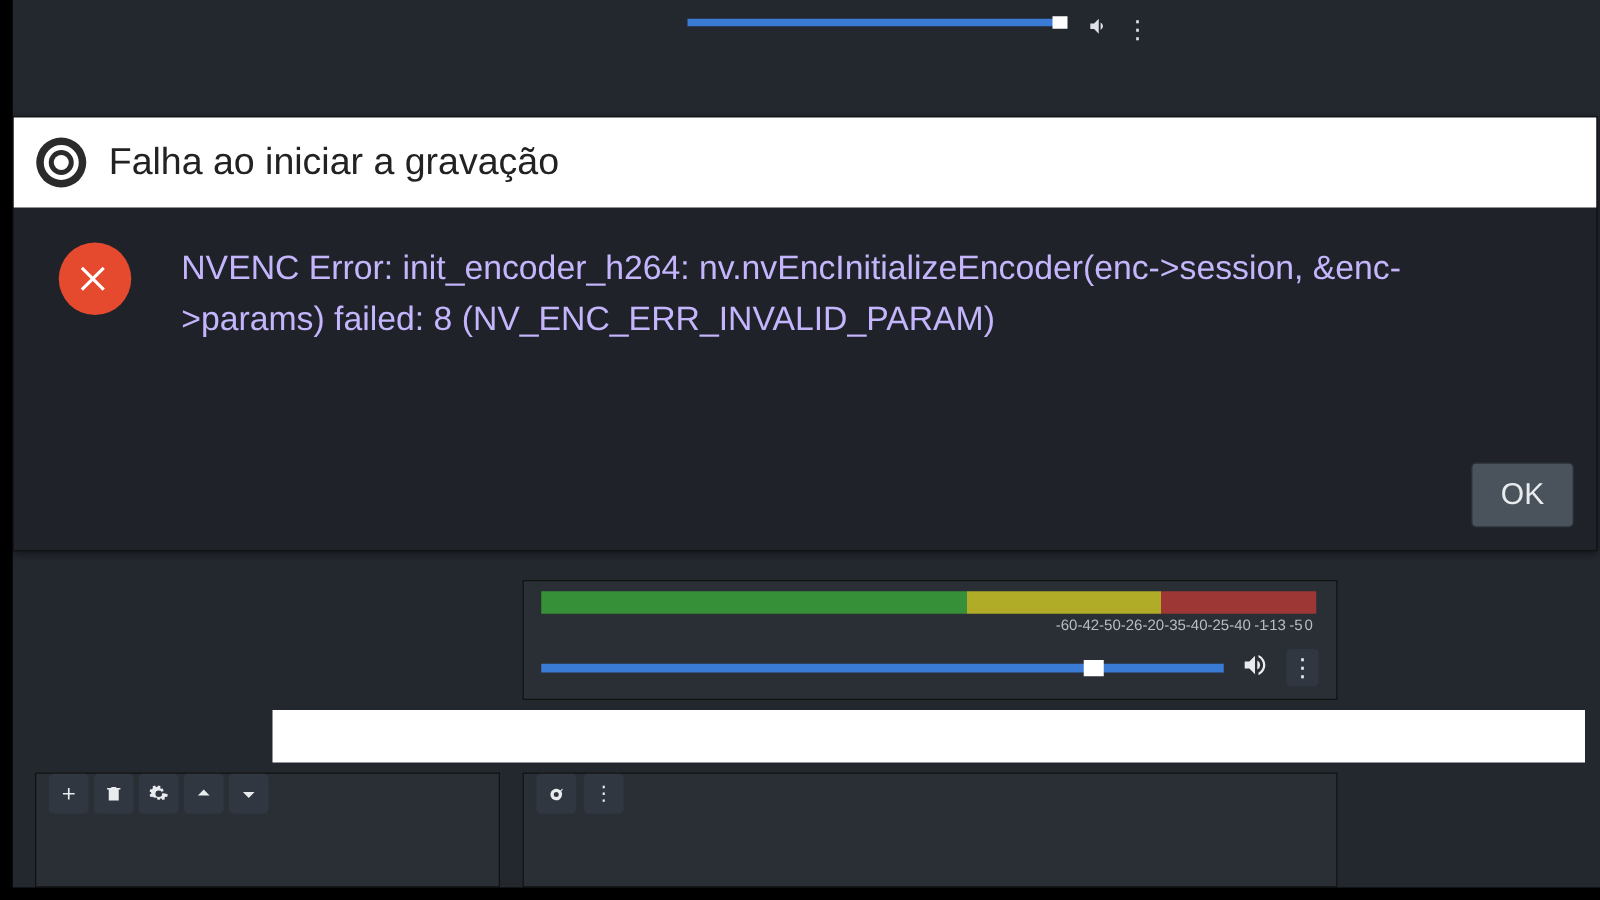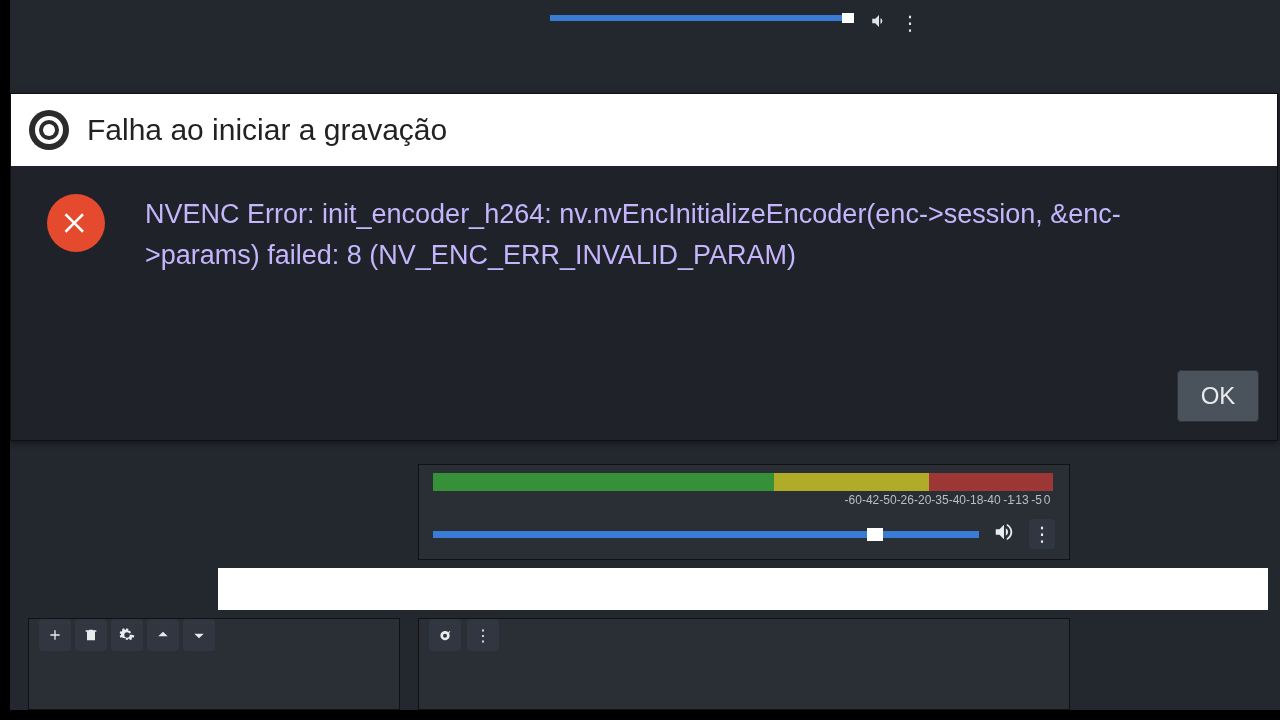--- a/index.html
+++ b/index.html
@@ -131,21 +131,21 @@
   <div class="meter">
     <div class="meter-grad"></div>
     <div class="meter-ticks">
       <span>-60</span>
         <span>-42</span>
         <span>-50</span>
       <span>-26</span>
         <span>-20</span>
         <span>-35</span>
       <span>-40</span>
-        <span>-18</span>
+        <span>-25</span>
         <span>-40</span>
       <span>-1</span>
         <span>-13</span>
         <span>-5</span>
       <span>0</span>
     </div>
   </div>
   <div class="mixer-row2">
     <div class="vol-track">
       <div class="vol-thumb"></div>

